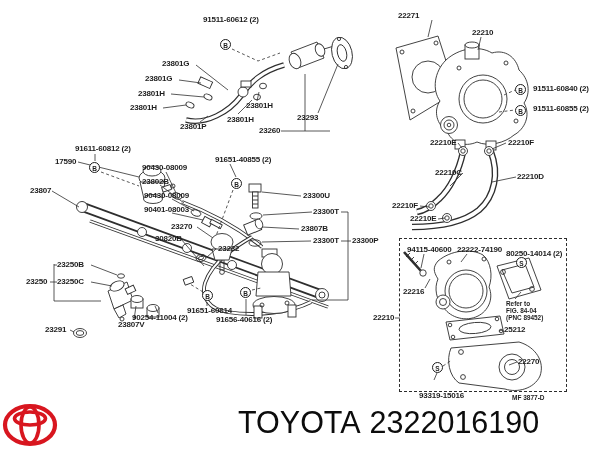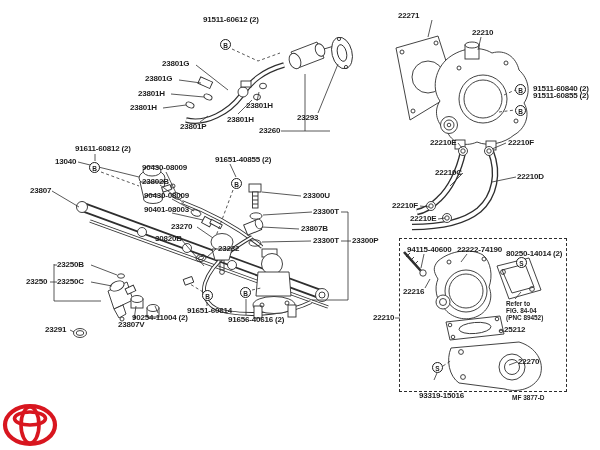--- a/index.html
+++ b/index.html
@@ -268,29 +268,29 @@
   <span class="lbl" style="left:138px;top:90px">23801H</span>
   <span class="lbl" style="left:130px;top:104px">23801H</span>
   <span class="lbl" style="left:180px;top:123px">23801P</span>
   <span class="lbl" style="left:246px;top:102px">23801H</span>
   <span class="lbl" style="left:227px;top:116px">23801H</span>
   <span class="lbl" style="left:259px;top:127px">23260</span>
   <span class="lbl" style="left:297px;top:114px">23293</span>
   <span class="lbl" style="left:398px;top:12px">22271</span>
   <span class="lbl" style="left:472px;top:29px">22210</span>
   <span class="lbl" style="left:533px;top:85px">91511-60840 (2)</span>
-  <span class="lbl" style="left:533px;top:92px">91511-60855 (2)</span>
+  <span class="lbl" style="left:533px;top:105px">91511-60855 (2)</span>
   <span class="lbl" style="left:430px;top:139px">22210E</span>
   <span class="lbl" style="left:508px;top:139px">22210F</span>
   <span class="lbl" style="left:435px;top:169px">22210C</span>
   <span class="lbl" style="left:517px;top:173px">22210D</span>
   <span class="lbl" style="left:392px;top:202px">22210F</span>
   <span class="lbl" style="left:410px;top:215px">22210E</span>
   <span class="lbl" style="left:75px;top:145px">91611-60812 (2)</span>
-  <span class="lbl" style="left:55px;top:158px">13040</span>
+  <span class="lbl" style="left:55px;top:158px">17590</span>
   <span class="lbl" style="left:30px;top:187px">23807</span>
   <span class="lbl" style="left:142px;top:164px">90430-08009</span>
   <span class="lbl" style="left:142px;top:178px">23802B</span>
   <span class="lbl" style="left:144px;top:192px">90430-08009</span>
   <span class="lbl" style="left:144px;top:206px">90401-08003</span>
   <span class="lbl" style="left:215px;top:156px">91651-40855 (2)</span>
   <span class="lbl" style="left:303px;top:192px">23300U</span>
   <span class="lbl" style="left:313px;top:208px">23300T</span>
   <span class="lbl" style="left:301px;top:225px">23807B</span>
   <span class="lbl" style="left:313px;top:237px">23300T</span>
@@ -298,21 +298,21 @@
   <span class="lbl" style="left:171px;top:223px">23270</span>
   <span class="lbl" style="left:155px;top:235px">30820B</span>
   <span class="lbl" style="left:218px;top:245px">23232</span>
   <span class="lbl" style="left:57px;top:261px">23250B</span>
   <span class="lbl" style="left:26px;top:278px">23250</span>
   <span class="lbl" style="left:57px;top:278px">23250C</span>
   <span class="lbl" style="left:45px;top:326px">23291</span>
   <span class="lbl" style="left:132px;top:314px">90254-11004 (2)</span>
   <span class="lbl" style="left:118px;top:321px">23807V</span>
   <span class="lbl" style="left:187px;top:307px">91651-60614</span>
-  <span class="lbl" style="left:228px;top:316px">91656-40616 (2)</span>
+  <span class="lbl" style="left:216px;top:316px">91656-40616 (2)</span>
   <span class="lbl" style="left:407px;top:246px">94115-40600</span>
   <span class="lbl" style="left:457px;top:246px">22222-74190</span>
   <span class="lbl" style="left:506px;top:250px">80250-14014 (2)</span>
   <span class="lbl" style="left:403px;top:288px">22216</span>
   <span class="lbl" style="left:504px;top:326px">25212</span>
   <span class="lbl" style="left:518px;top:358px">22270</span>
   <span class="lbl" style="left:419px;top:392px">93319-15016</span>
   <span class="lbl" style="left:373px;top:314px">22210</span>
 
   <div class="note">
@@ -326,14 +326,15 @@
   <span class="marker" style="left:231px;top:178px">B</span>
   <span class="marker" style="left:202px;top:290px">B</span>
   <span class="marker" style="left:240px;top:287px">B</span>
   <span class="marker" style="left:515px;top:84px">B</span>
   <span class="marker" style="left:515px;top:105px">B</span>
   <span class="marker" style="left:516px;top:257px">S</span>
   <span class="marker" style="left:432px;top:362px">S</span>
 
   <span class="sheet">MF 3877-D</span>
 
+  <div class="footer-title"><span>TOYOTA</span><span class="num">2322016190</span></div>
 
 </div>
 
 </body></html>

